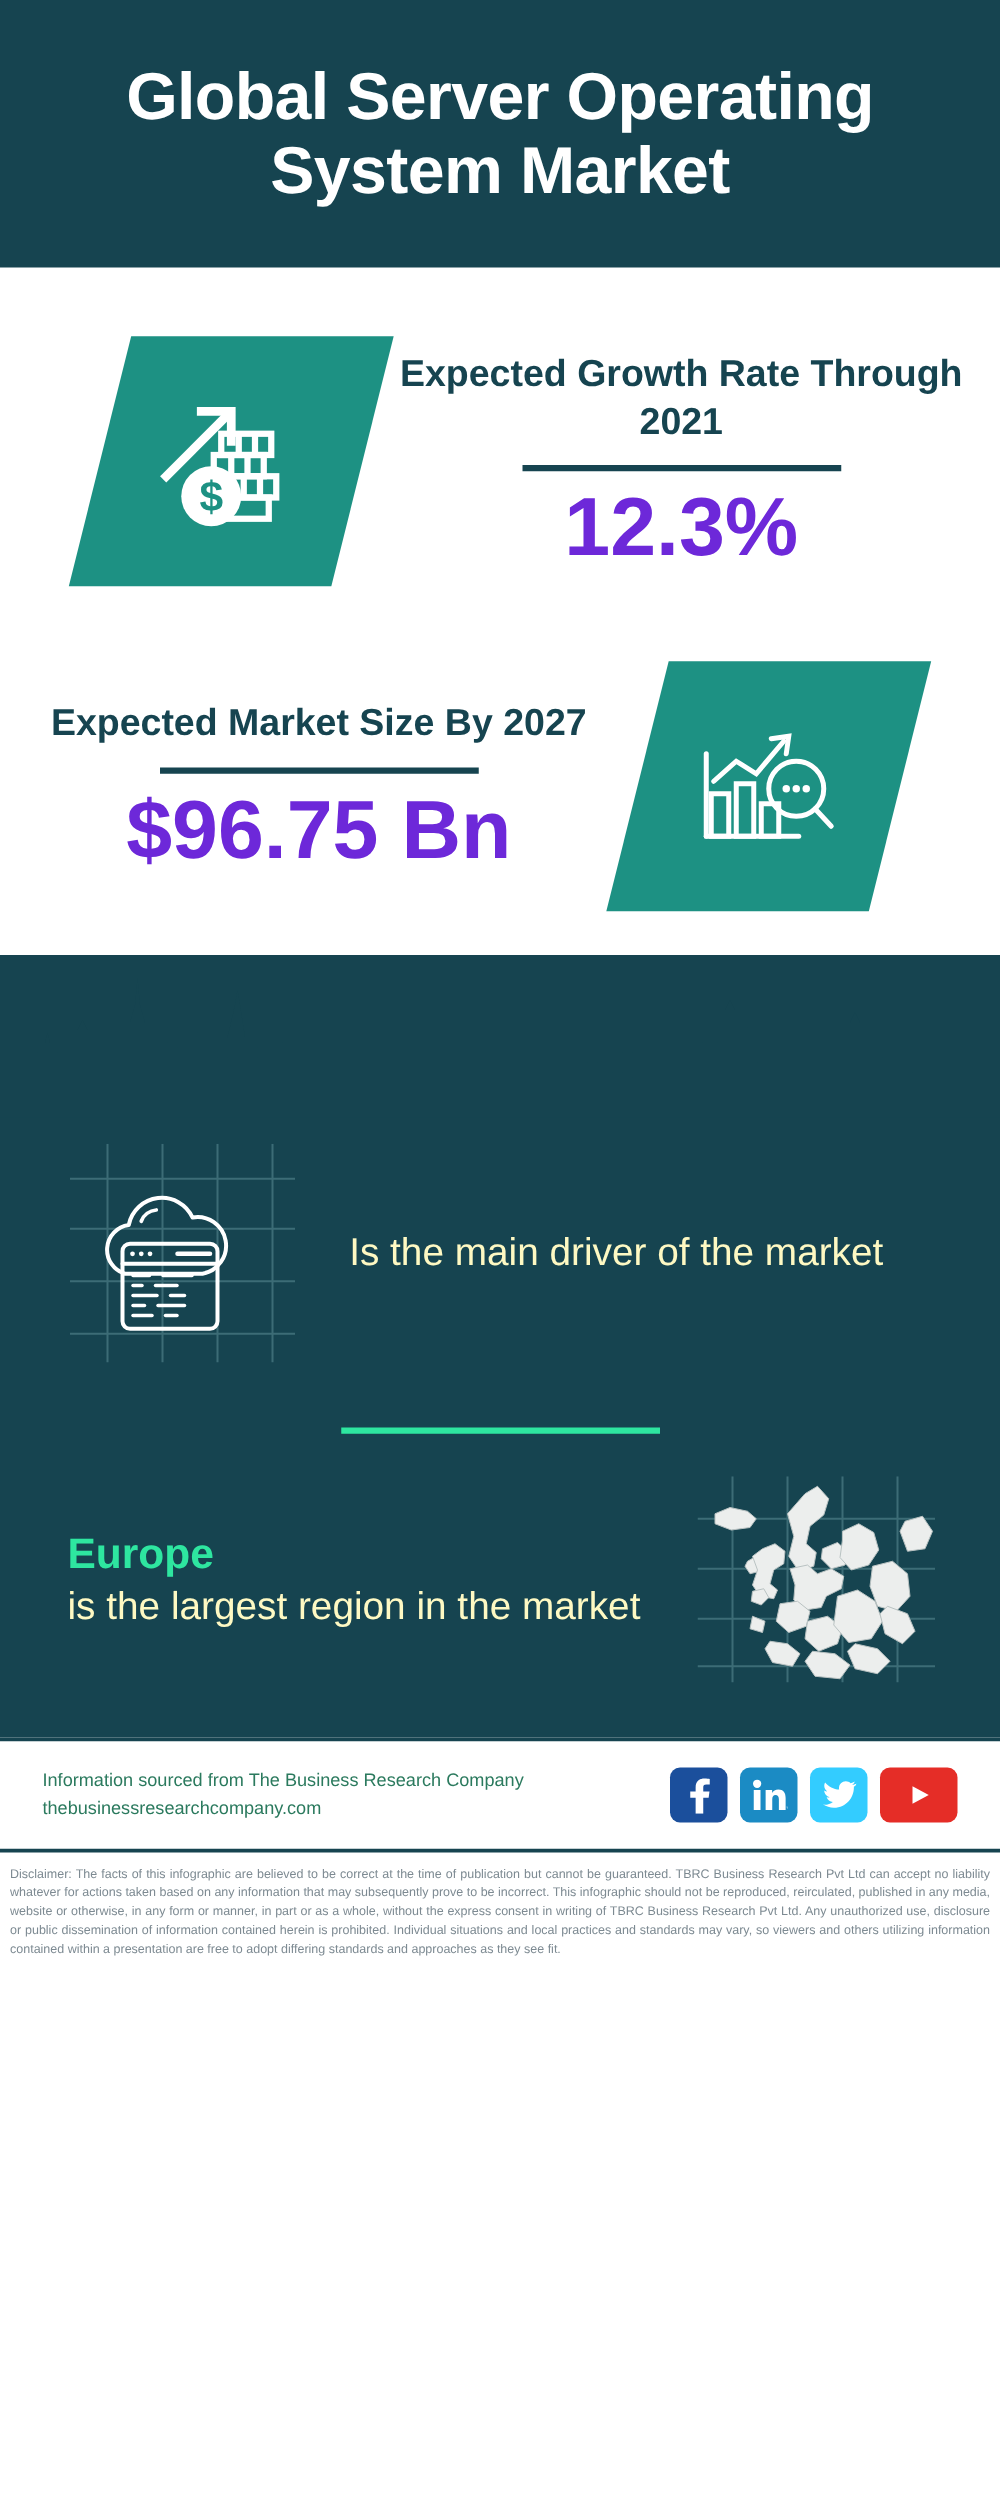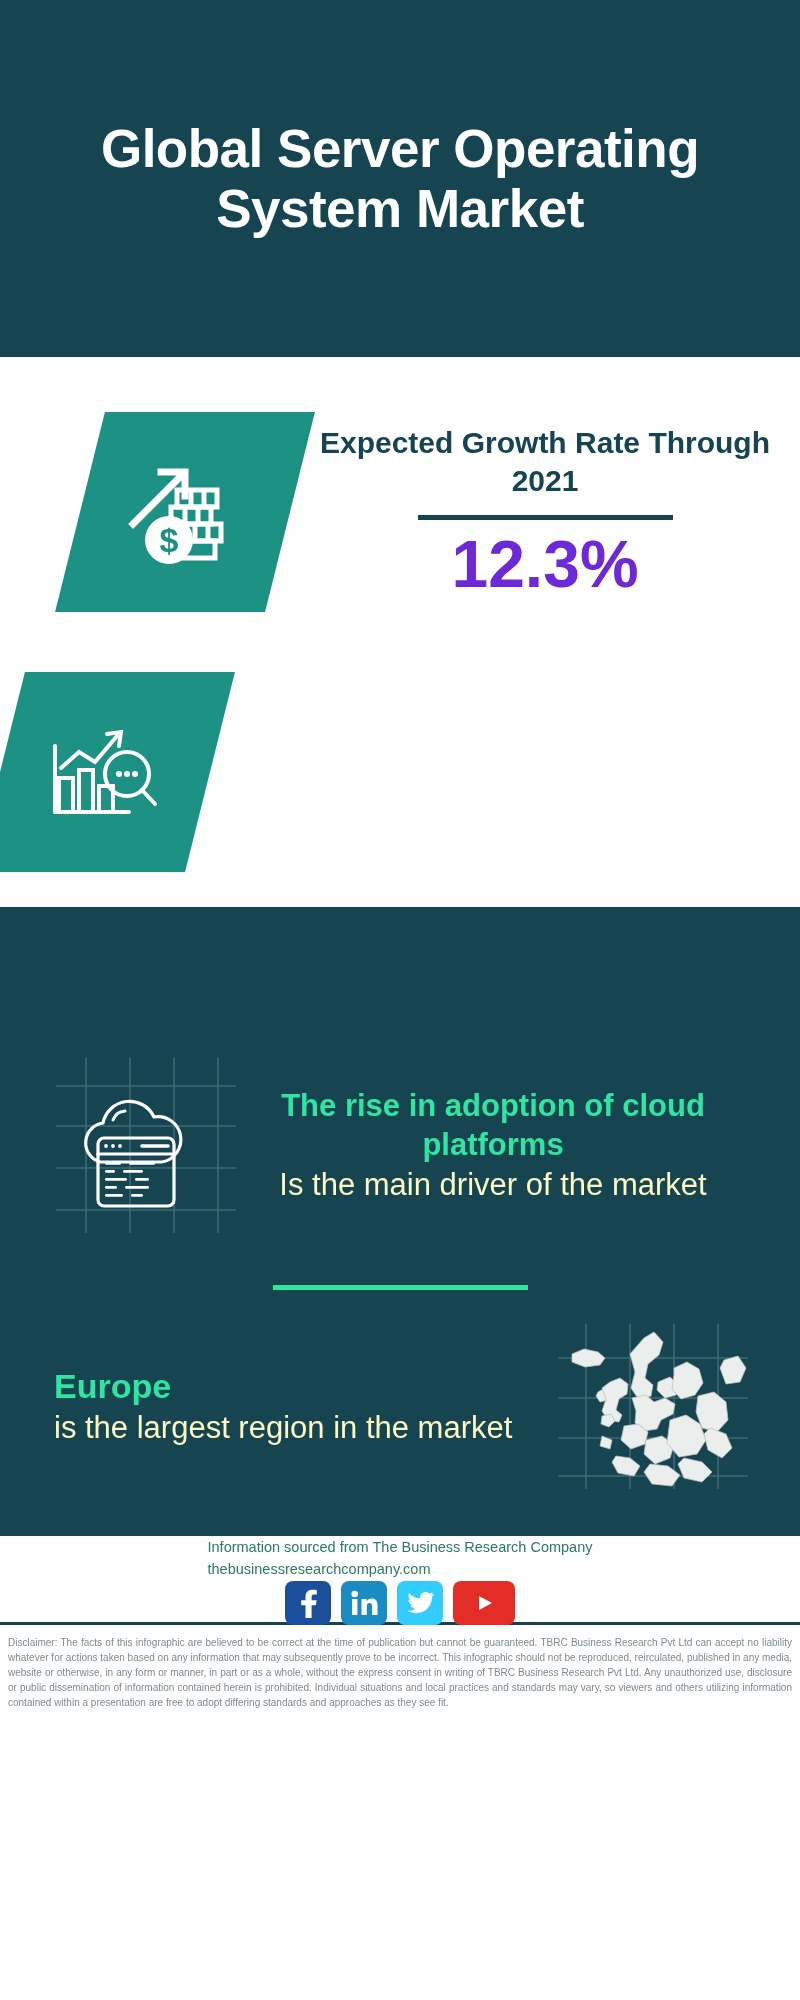--- a/index.html
+++ b/index.html
@@ -8,21 +8,21 @@
     font-family: "Liberation Sans", sans-serif;
     background:#ffffff;
     overflow:hidden;
     position:relative;
   }
   .page { width:800px; height:2000px; position:relative; }
 
   
   .header {
     background:#164450;
-    height:357px;
+    height:214px;
     display:flex; align-items:center; justify-content:center;
     padding:0 84px;
   }
   .header-title {
     color:#ffffff;
     font-size:53px;
     line-height:1.12;
     font-weight:bold;
     text-align:center;
     letter-spacing:-0.5px;
@@ -101,21 +101,20 @@
   .map-box { width:190px; height:165px; flex:0 0 auto; margin-right:18px; }
 
   
   .source-bar {
     background:#ffffff;
     border-top:3px solid #164450;
     border-bottom:3px solid #164450;
     height:92px;
     display:flex; align-items:center; justify-content:space-between;
     padding:0 34px;
-    flex-direction:column;
   }
   .src-text { color:#2b7a5e; font-size:14.5px; line-height:1.55; }
   .socials { display:flex; gap:10px; align-items:center; }
   .sq {
     width:46px; height:44px; border-radius:8px;
     display:flex; align-items:center; justify-content:center;
     color:#fff; font-weight:bold;
   }
   .sq svg { display:block; }
 
@@ -164,20 +163,25 @@
       </div>
     </div>
     <div class="stat-text">
       <div class="stat-label">Expected Growth Rate Through 2021</div>
       <div class="rule"></div>
       <div class="stat-value">12.3%</div>
     </div>
   </div>
 
   <div class="stat-row stat2">
+    <div class="stat-text">
+      <div class="stat-label">Expected Market Size By 2027</div>
+      <div class="rule"></div>
+      <div class="stat-value">$96.75 Bn</div>
+    </div>
     <div class="para">
       <div class="para-inner">
         <svg viewBox="0 0 120 120" width="120" height="120" aria-hidden="true">
           <g fill="none" stroke="#ffffff" stroke-width="4" stroke-linecap="round">
             <polyline points="16,56 34,40 50,50 72,24"></polyline>
             <polyline points="62,22 76,20 74,34"></polyline>
             <rect x="14" y="66" width="14" height="34"></rect>
             <rect x="34" y="58" width="14" height="42"></rect>
             <rect x="54" y="74" width="14" height="26"></rect>
             <line x1="10" y1="100" x2="84" y2="100"></line>
@@ -232,21 +236,20 @@
             <rect x="49" y="120" width="22" height="2.8" rx="1.4"></rect>
             <rect x="79" y="120" width="14" height="2.8" rx="1.4"></rect>
             <rect x="49" y="128" width="12" height="2.8" rx="1.4"></rect>
             <rect x="69" y="128" width="24" height="2.8" rx="1.4"></rect>
             <rect x="49" y="136" width="18" height="2.8" rx="1.4"></rect>
             <rect x="75" y="136" width="12" height="2.8" rx="1.4"></rect>
           </g>
         </svg>
       </div>
       <div class="driver-text">
-        <span class="hl-green">The rise in adoption of cloud platforms</span>
         <span class="plain-white">Is the main driver of the market</span>
       </div>
     </div>
 
     <div class="green-divider"></div>
 
     <div class="region-row">
       <div class="region-text">
         <span class="region-name">Europe</span>
         <span class="plain-white">is the largest region in the market</span>

